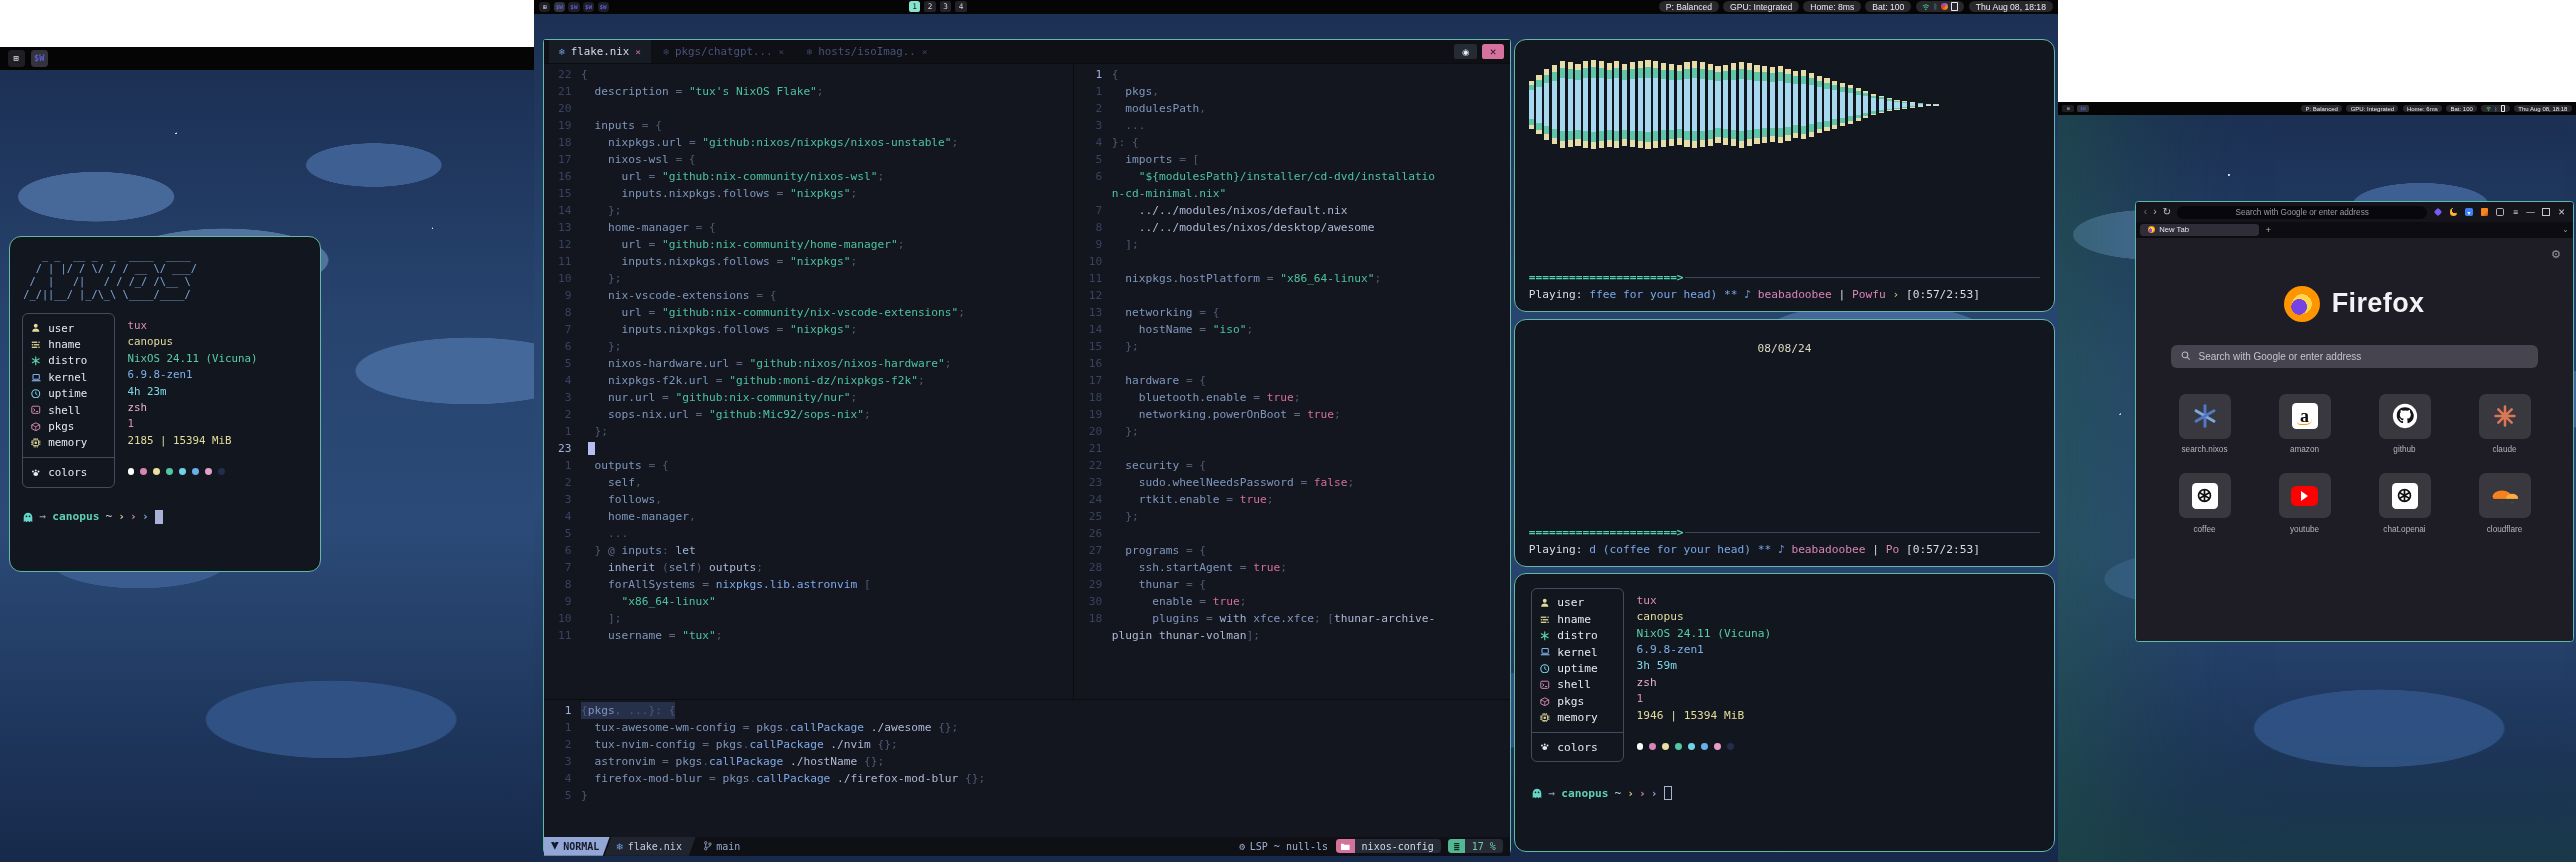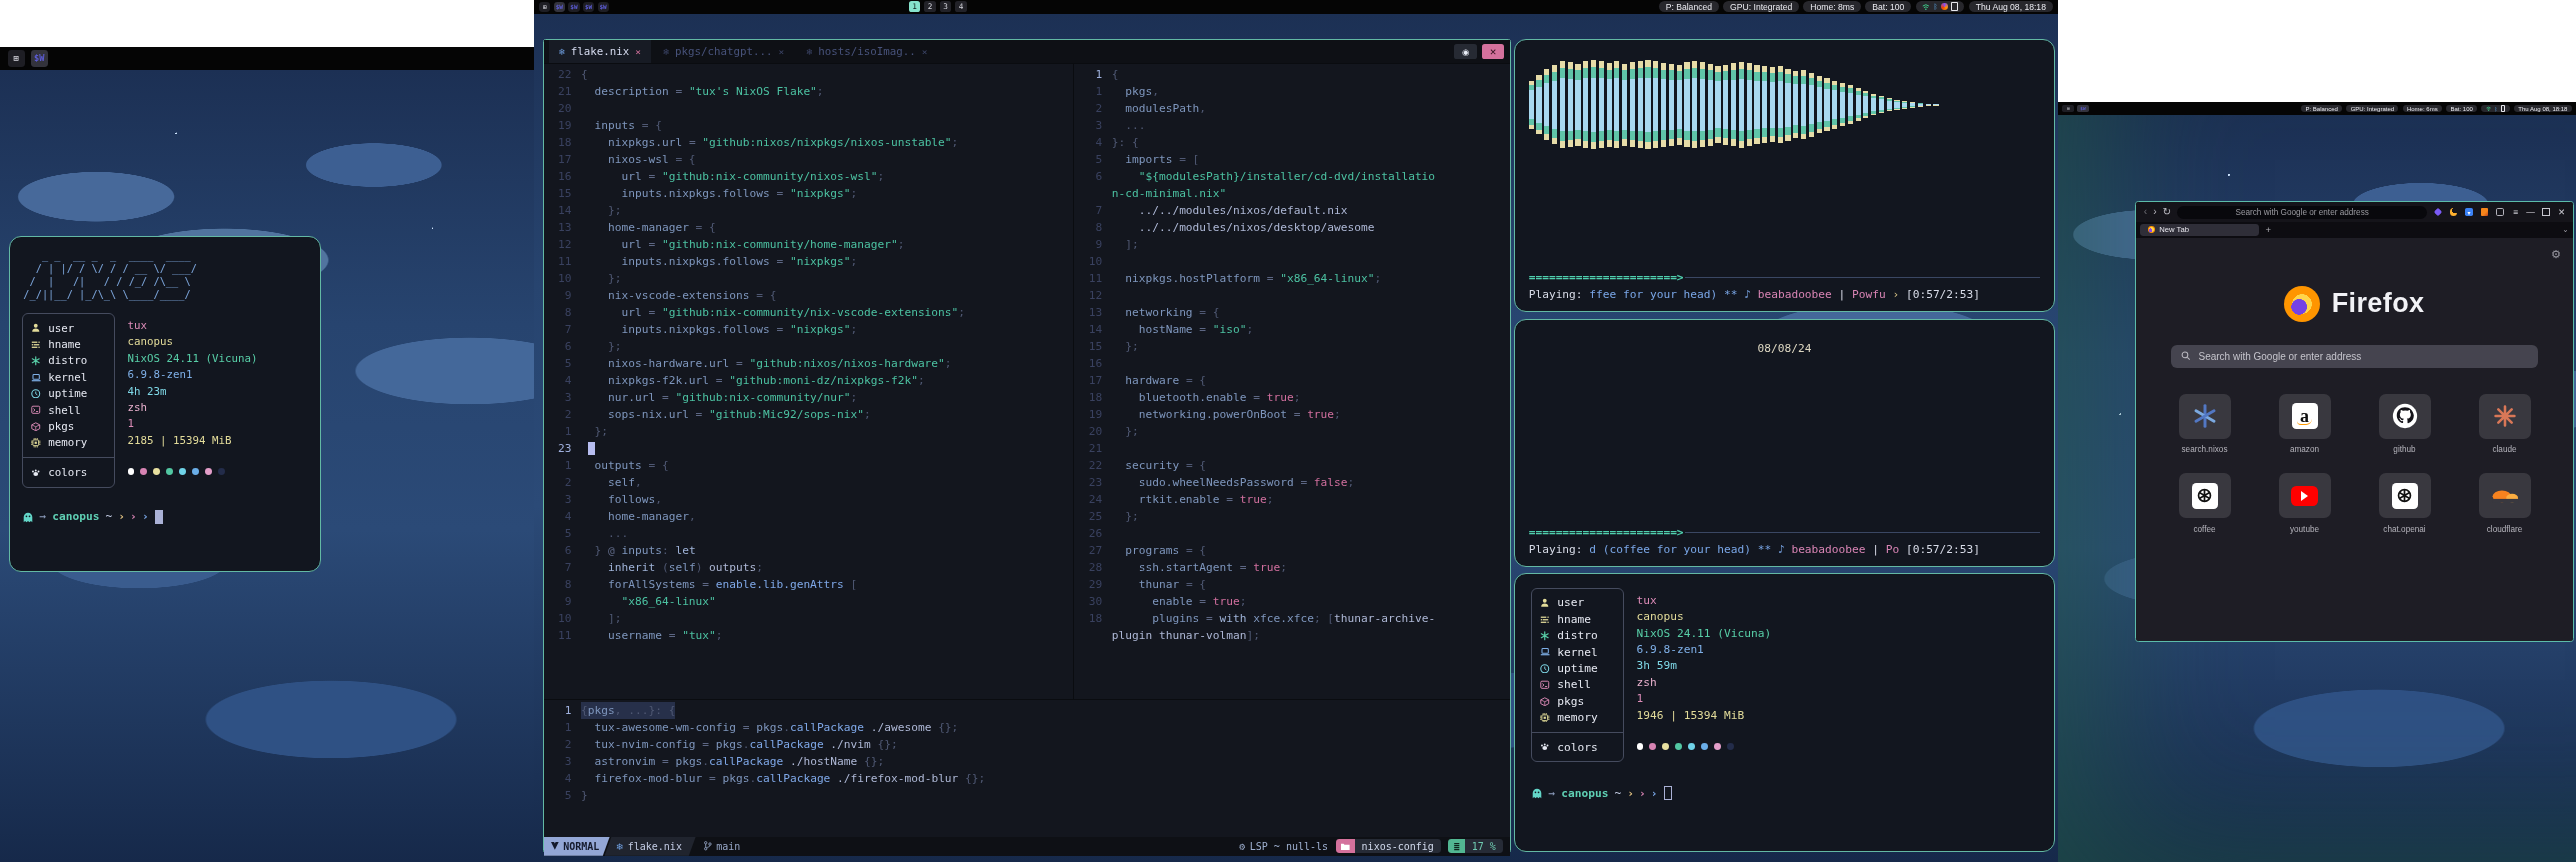--- a/index.html
+++ b/index.html
@@ -412,21 +412,21 @@
           <div class="cl"><span class="ln">2</span><span class="lt"><span class="c-v">    sops-nix.url</span><span class="c-o"> = </span><span class="c-s">"github:Mic92/sops-nix"</span><span class="c-p">;</span></span></div>
           <div class="cl"><span class="ln">1</span><span class="lt"><span class="c-p">  };</span></span></div>
           <div class="cl"><span class="ln cur">23</span><span class="lt"><span class="curblk"></span></span></div>
           <div class="cl"><span class="ln">1</span><span class="lt"><span class="c-v">  outputs</span><span class="c-p"> = {</span></span></div>
           <div class="cl"><span class="ln">2</span><span class="lt"><span class="c-v">    self</span><span class="c-p">,</span></span></div>
           <div class="cl"><span class="ln">3</span><span class="lt"><span class="c-v">    follows</span><span class="c-p">,</span></span></div>
           <div class="cl"><span class="ln">4</span><span class="lt"><span class="c-v">    home-manager</span><span class="c-p">,</span></span></div>
           <div class="cl"><span class="ln">5</span><span class="lt"><span class="c-p">    ...</span></span></div>
           <div class="cl"><span class="ln">6</span><span class="lt"><span class="c-p">  } </span><span class="c-o">@ </span><span class="c-v">inputs</span><span class="c-p">: </span><span class="c-k">let</span></span></div>
           <div class="cl"><span class="ln">7</span><span class="lt"><span class="c-k">    inherit</span><span class="c-p"> (</span><span class="c-v">self</span><span class="c-p">) </span><span class="c-w">outputs</span><span class="c-p">;</span></span></div>
-          <div class="cl"><span class="ln">8</span><span class="lt"><span class="c-v">    forAllSystems</span><span class="c-o"> = </span><span class="c-f">enable.lib.genAttrs</span><span class="c-p"> [</span></span></div>
+          <div class="cl"><span class="ln">8</span><span class="lt"><span class="c-v">    forAllSystems</span><span class="c-o"> = </span><span class="c-f">nixpkgs.lib.astronvim</span><span class="c-p"> [</span></span></div>
           <div class="cl"><span class="ln">9</span><span class="lt"><span class="c-s">      "x86_64-linux"</span></span></div>
           <div class="cl"><span class="ln">10</span><span class="lt"><span class="c-p">    ];</span></span></div>
           <div class="cl"><span class="ln">11</span><span class="lt"><span class="c-v">    username</span><span class="c-o"> = </span><span class="c-s">"tux"</span><span class="c-p">;</span></span></div>
         </div>
       <div class="vsplit"></div>
       <div id="pane-right">
           <div class="cl"><span class="ln cur">1</span><span class="lt"><span class="c-p">{</span></span></div>
           <div class="cl"><span class="ln">1</span><span class="lt"><span class="c-v">  pkgs</span><span class="c-p">,</span></span></div>
           <div class="cl"><span class="ln">2</span><span class="lt"><span class="c-v">  modulesPath</span><span class="c-p">,</span></span></div>
           <div class="cl"><span class="ln">3</span><span class="lt"><span class="c-p">  ...</span></span></div>

